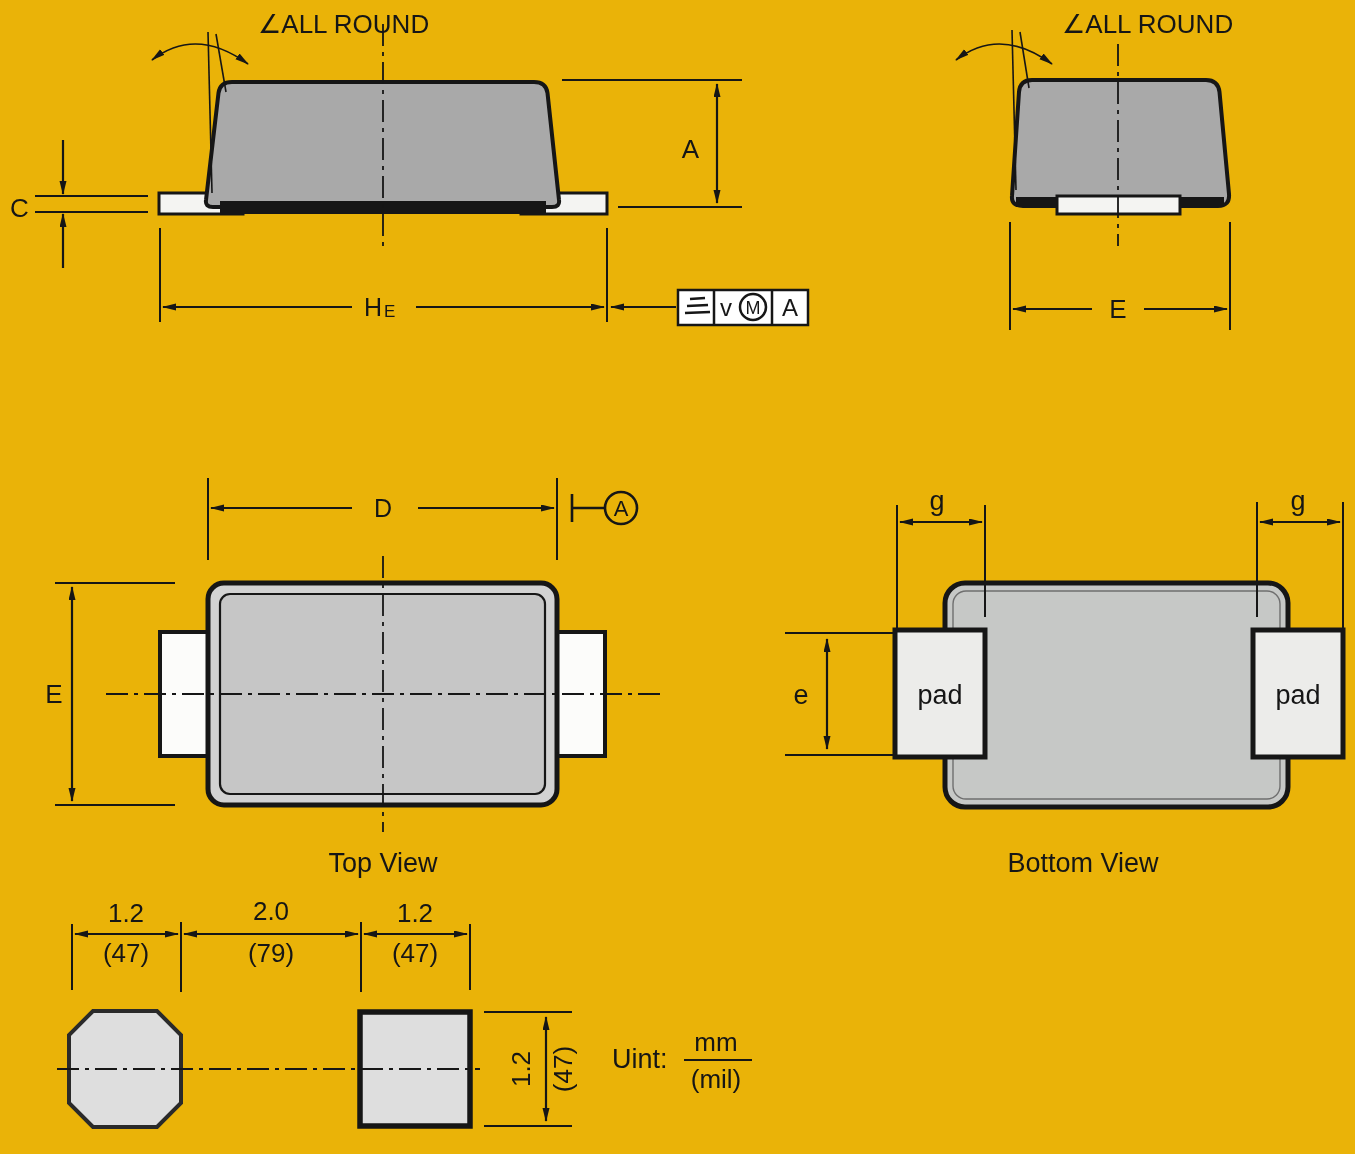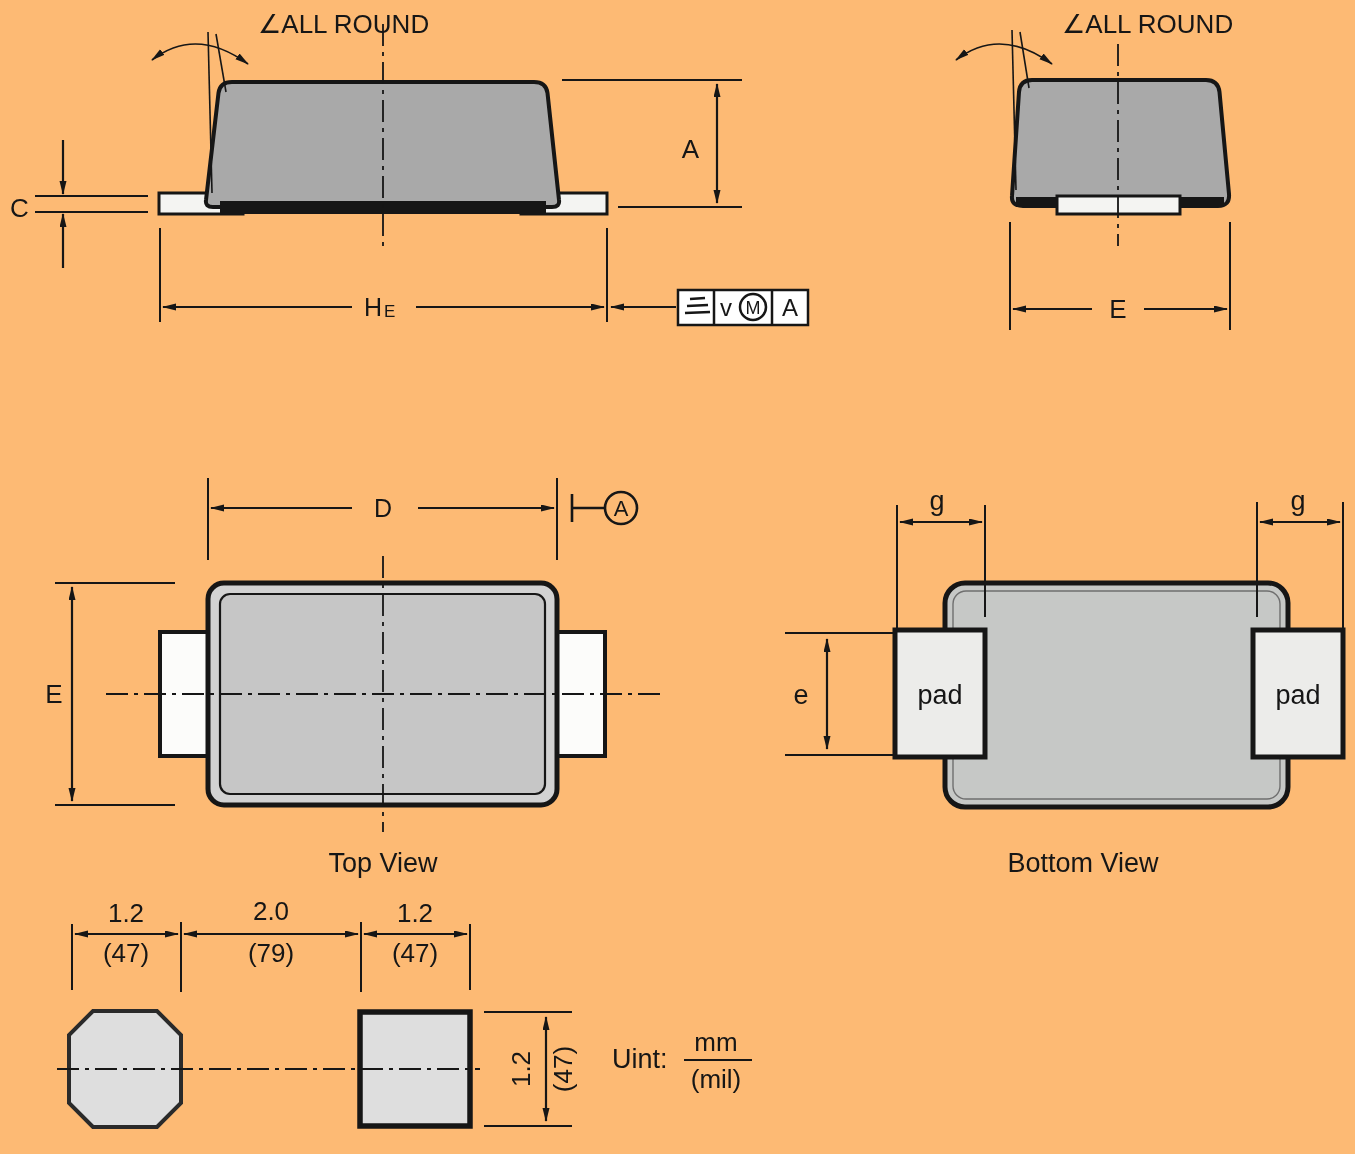--- a/index.html
+++ b/index.html
@@ -1,16 +1,16 @@
 <!DOCTYPE html>
 <html><head>
 <meta charset="utf-8">
 <style>
   html,body{margin:0;padding:0;background:#ffffff;}
-  .canvas{position:relative;width:1355px;height:1154px;background:#fdba74;overflow:hidden;
+  .canvas{position:relative;width:1355px;height:1154px;background:#eab308;overflow:hidden;
           font-family:"Liberation Sans", sans-serif;}
   svg text{fill:#161616;font-family:"Liberation Sans", sans-serif;}
   .lbl{font-size:26px;}
   .lbl-sm{font-size:17px;}
   .title{font-size:27px;}
   .ext{stroke:#161616;stroke-width:2;fill:none;}
   .dim{stroke:#161616;stroke-width:2.2;fill:none;}
   .thin{stroke:#161616;stroke-width:1.6;fill:none;}
   .cl{stroke:#161616;stroke-width:1.8;fill:none;stroke-dasharray:22 6 4 6;}
   .bodydark{fill:#a9a9a9;stroke:#161616;stroke-width:4;}

